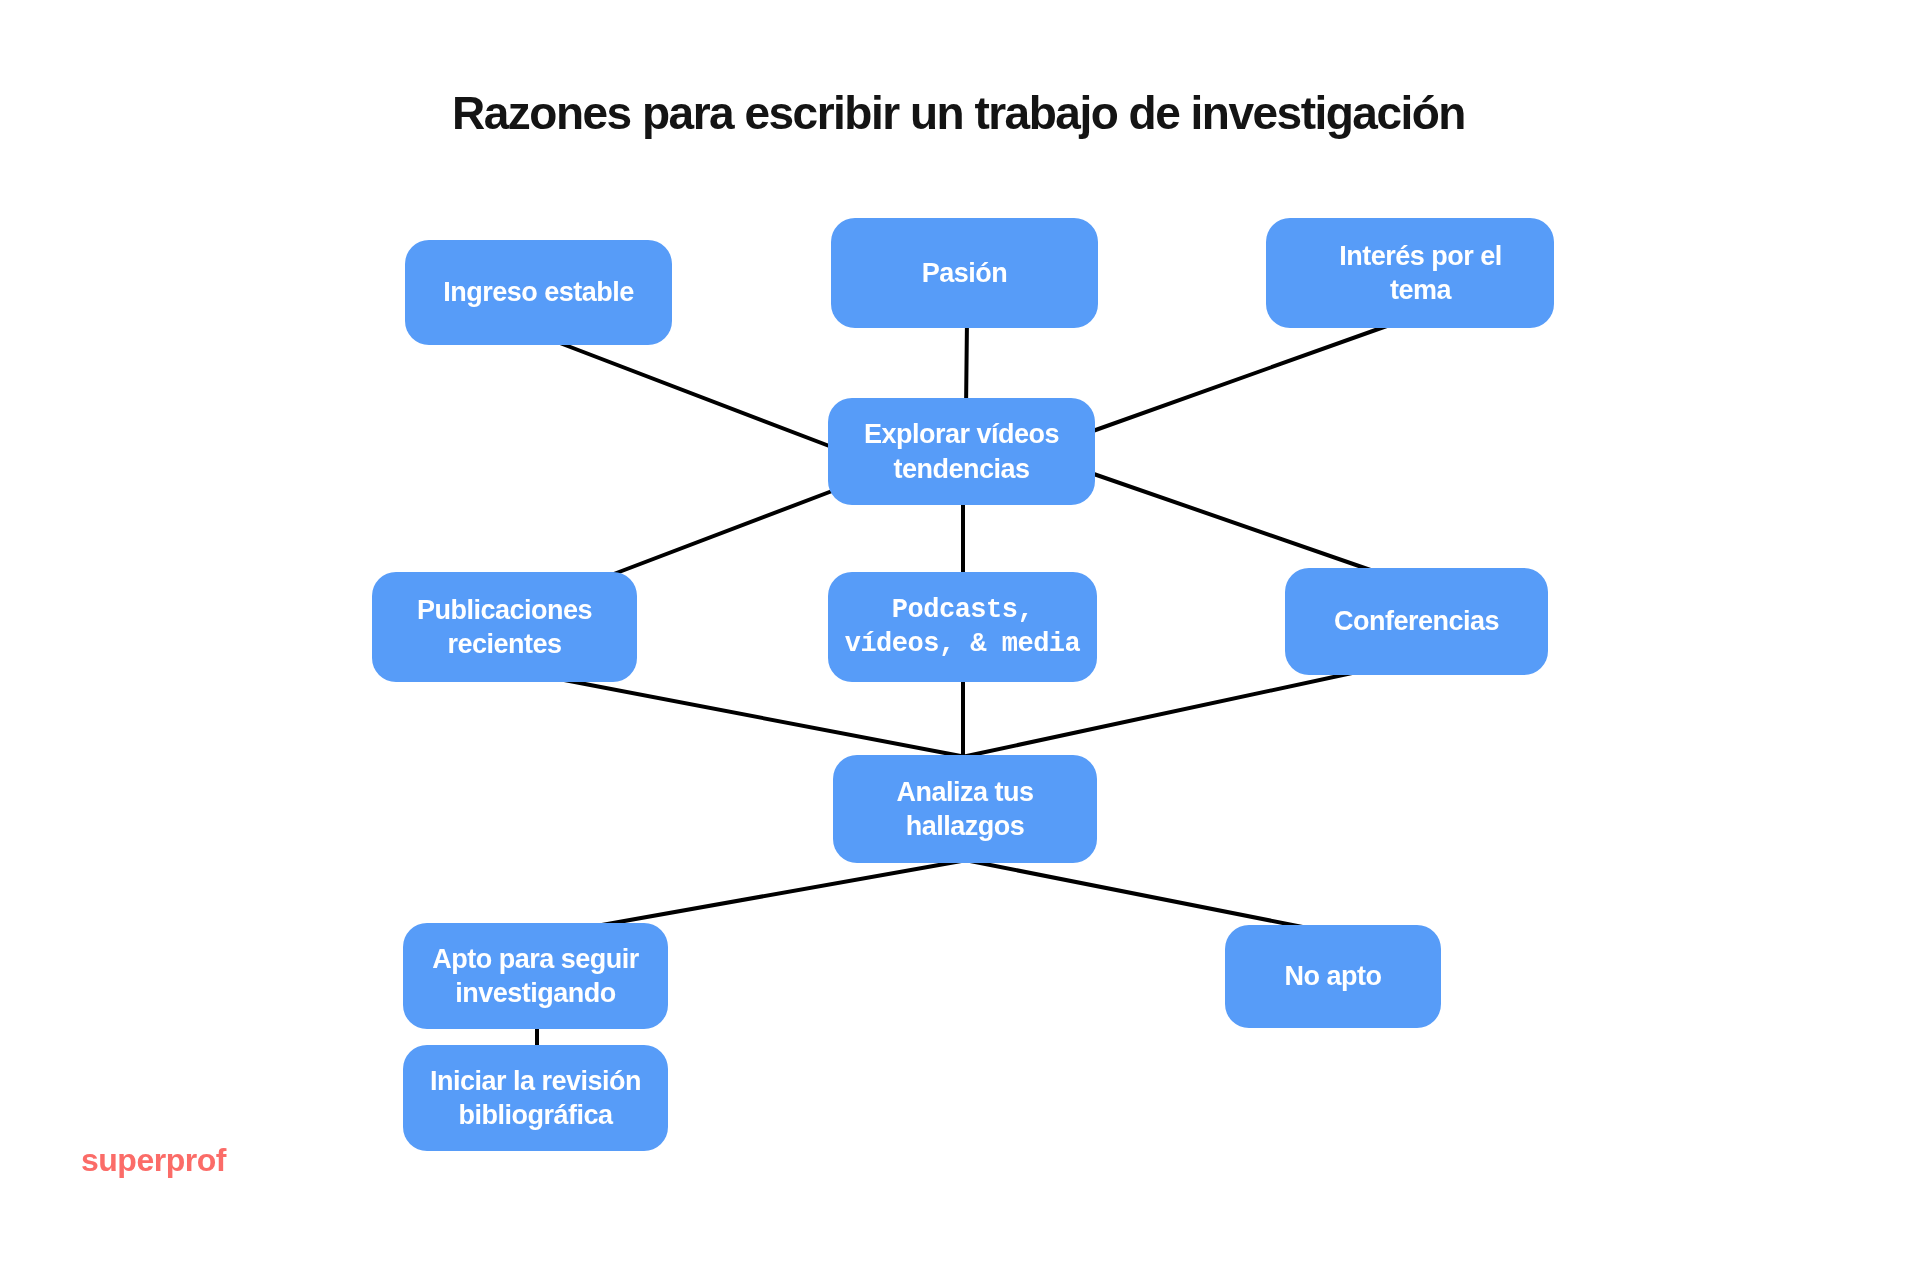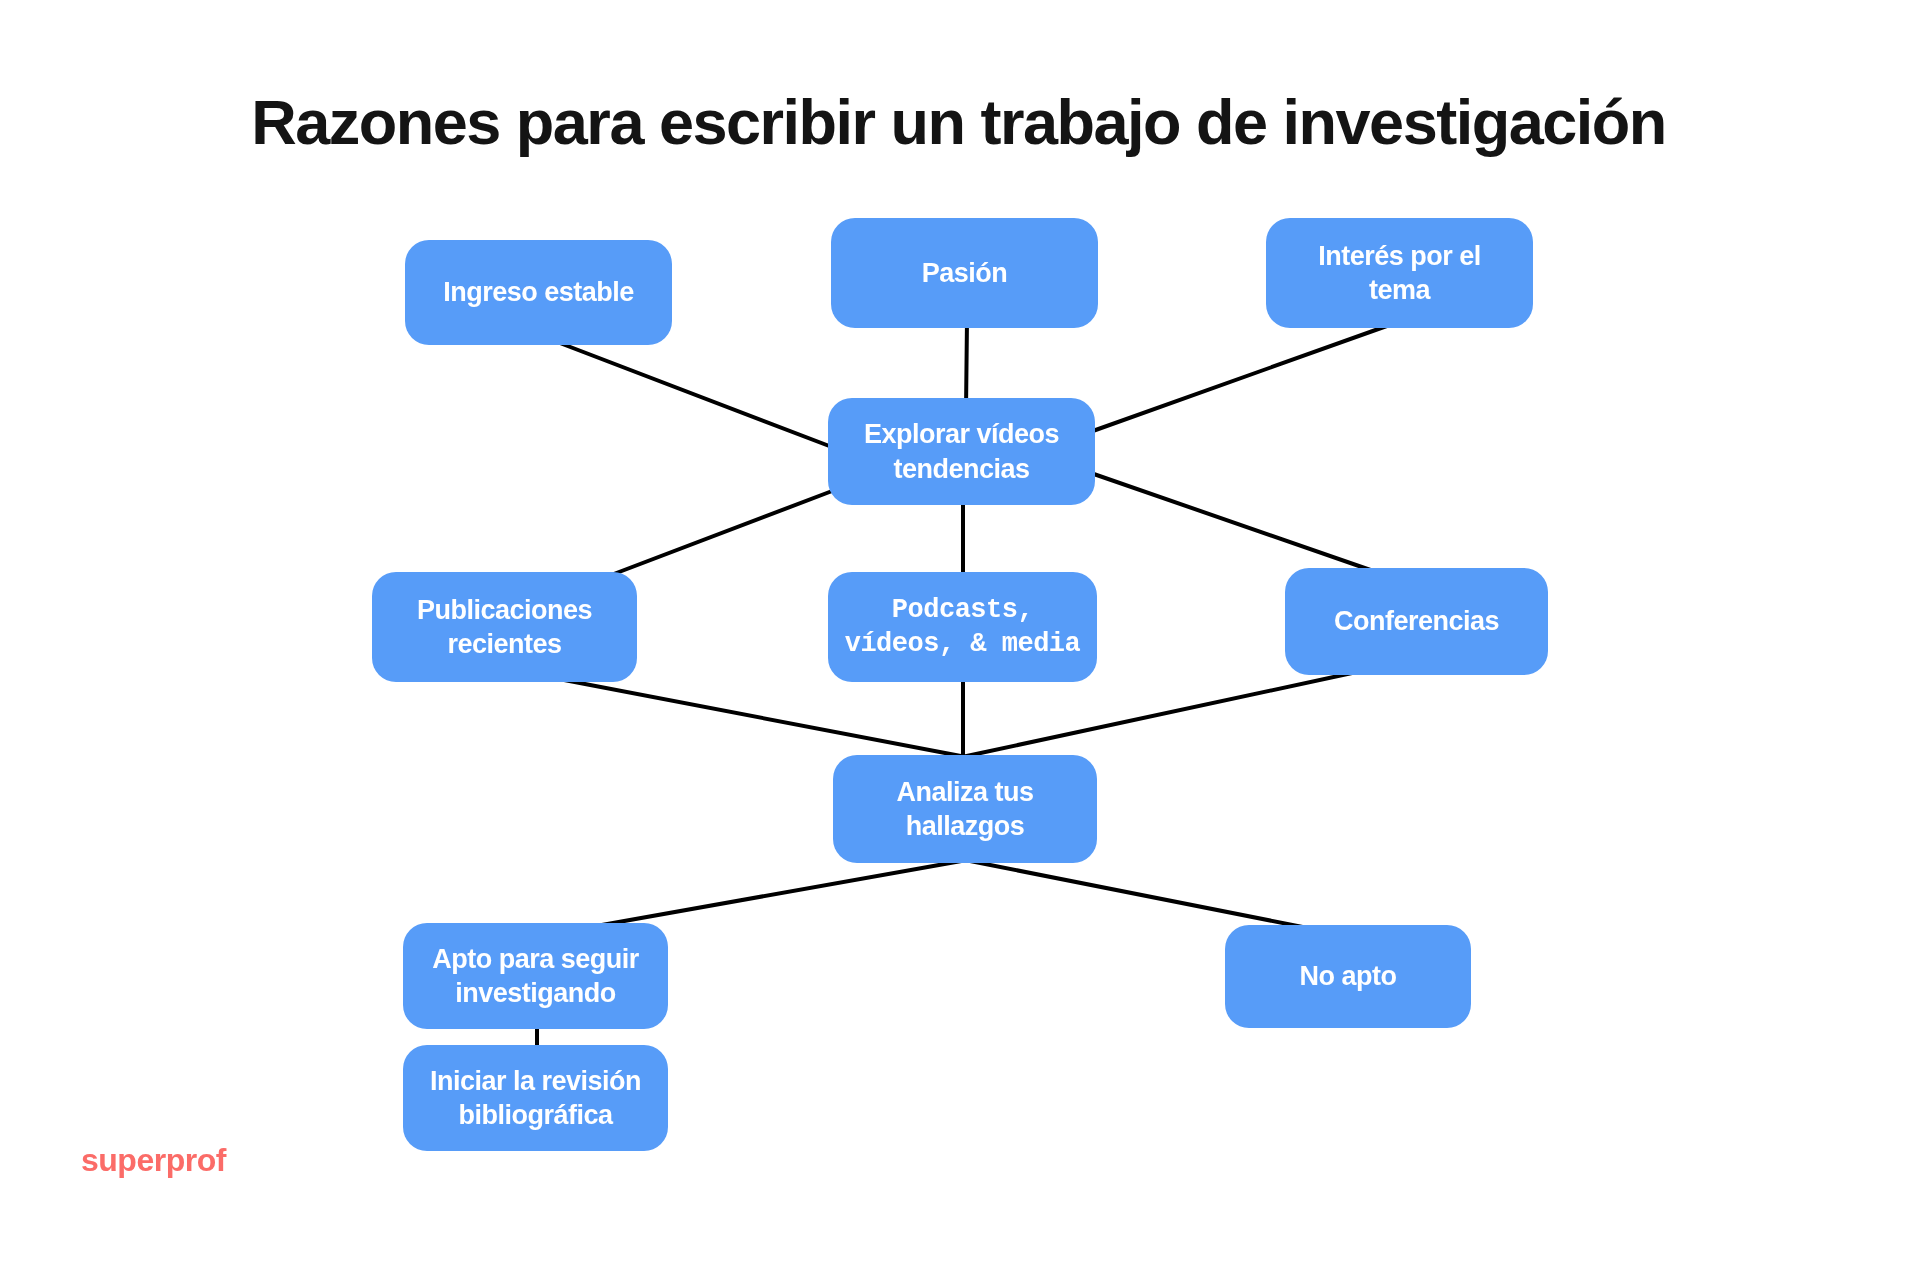--- a/index.html
+++ b/index.html
@@ -49,21 +49,21 @@
     letter-spacing: -0.5px;
   }
   .diagram-title {
     position: absolute;
     z-index: 3;
     top: 86px;
     left: 0;
     width: 100%;
     text-align: center;
     font-weight: bold;
-    font-size: 63px;
+    font-size: 46px;
     letter-spacing: -1.5px;
     color: var(--title);
   }
   .logo {
     position: absolute;
     z-index: 3;
     left: 81px;
     top: 1142px;
     font-weight: bold;
     font-size: 32px;
@@ -94,21 +94,21 @@
   <div class="diagram-title">Razones para escribir un trabajo de investigación</div>
 
   <div class="node" style="left: 405px; top: 240px; width: 267px; height: 105px;">
     <span class="node-label">Ingreso estable</span>
   </div>
 
   <div class="node" style="left: 831px; top: 218px; width: 267px; height: 110px; align-items: center;">
     <span class="node-label">Pasión</span>
   </div>
 
-  <div class="node" style="left: 1266px; top: 218px; width: 267px; height: 110px;">
+  <div class="node" style="left: 1266px; top: 218px; width: 267px; height: 110px; padding-left: 21px;">
     <span class="node-label">Interés por el
 tema</span>
   </div>
 
   <div class="node" style="left: 828px; top: 398px; width: 267px; height: 107px;">
     <span class="node-label">Explorar vídeos
 tendencias</span>
   </div>
 
   <div class="node" style="left: 372px; top: 572px; width: 265px; height: 110px;">
@@ -128,21 +128,21 @@
   <div class="node" style="left: 403px; top: 923px; width: 265px; height: 106px;">
     <span class="node-label">Apto para seguir
 investigando</span>
   </div>
 
   <div class="node" style="left: 833px; top: 755px; width: 264px; height: 108px;">
     <span class="node-label">Analiza tus
 hallazgos</span>
   </div>
 
-  <div class="node" style="left: 1225px; top: 925px; width: 246px; height: 103px;">
+  <div class="node" style="left: 1225px; top: 925px; width: 216px; height: 103px;">
     <span class="node-label">No apto</span>
   </div>
 
   <div class="node" style="left: 403px; top: 1045px; width: 265px; height: 106px;">
     <span class="node-label">Iniciar la revisión
 bibliográfica</span>
   </div>
 
   <div class="logo">superprof</div>
 

